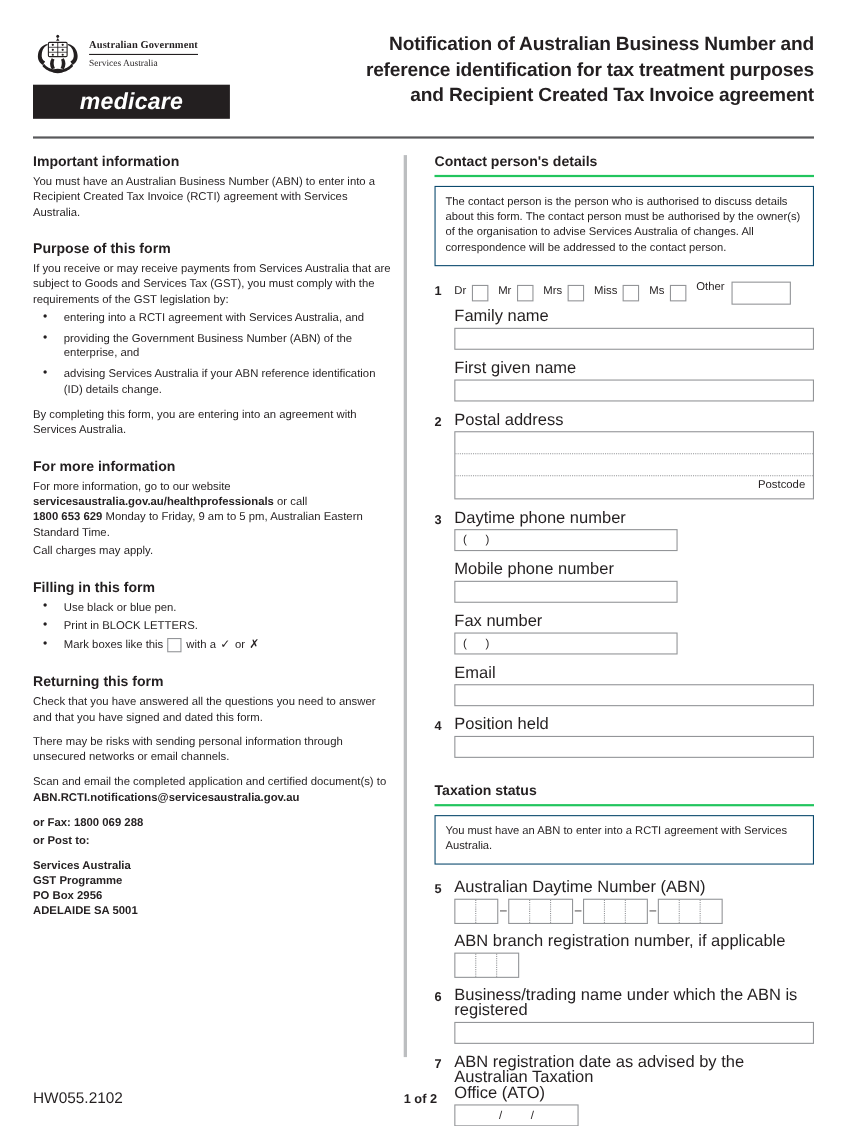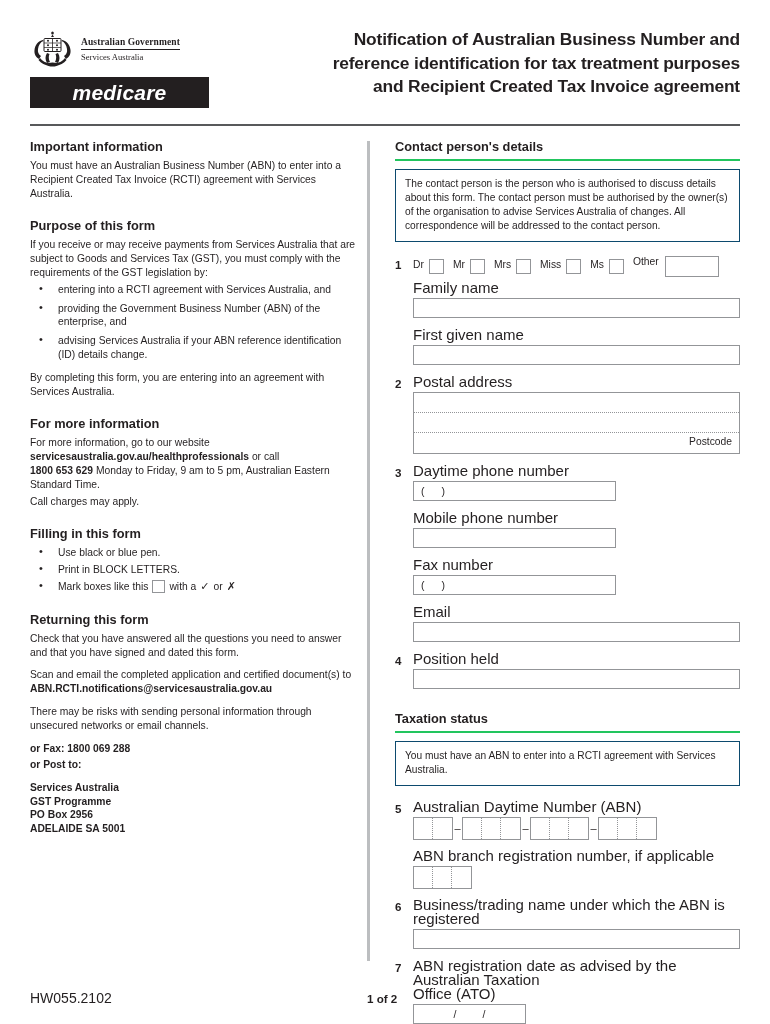--- a/index.html
+++ b/index.html
@@ -196,25 +196,25 @@
             <span>with a</span>
             <span class="tick">✓</span>
             <span>or</span>
             <span class="cross">✗</span>
           </span>
         </li>
       </ul>
 
       <h2 class="sec spaced">Returning this form</h2>
       <p class="body">Check that you have answered all the questions you need to answer and that you have signed and dated this form.</p>
+      <p class="body">There may be risks with sending personal information through unsecured networks or email channels.</p>
       <p class="body">
         <span>Scan and email the completed application and certified document(s) to</span>
         <span class="b">ABN.RCTI.notifications@servicesaustralia.gov.au</span>
       </p>
-      <p class="body">There may be risks with sending personal information through unsecured networks or email channels.</p>
       <p class="body tight">
         <span class="b">or Fax:</span>
         <span class="b">1800 069 288</span>
       </p>
       <p class="body">
         <span class="b">or Post to:</span>
       </p>
       <p class="addr">
         <span>Services Australia</span><br>
         <span>GST Programme</span><br>

